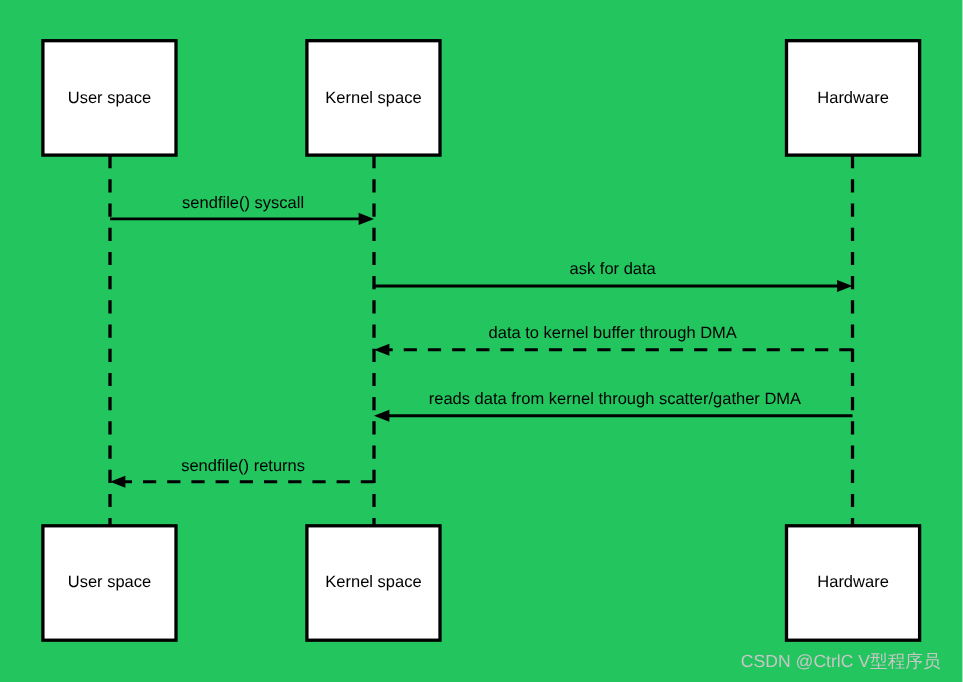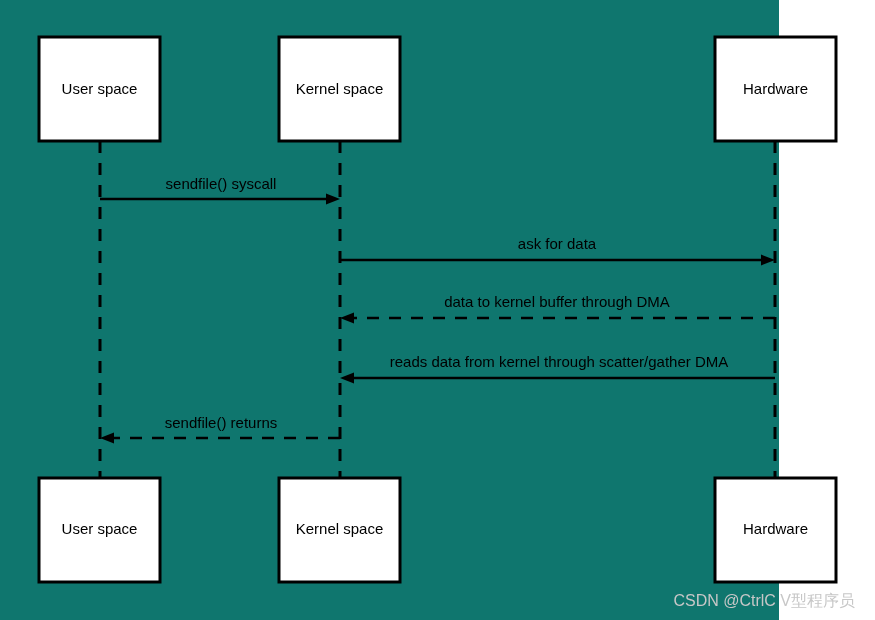--- a/index.html
+++ b/index.html
@@ -8,23 +8,23 @@
     background: #ffffff;
   }
   body {
     width: 875px;
     height: 620px;
     font-family: "Liberation Sans", sans-serif;
     overflow: hidden;
   }
   #diagram-root {
     position: relative;
-    width: 779px;
+    width: 875px;
     height: 620px;
-    background: #0f766e;
+    background: #22c55e;
   }
   svg#sequence-canvas {
     position: absolute;
     top: 0;
     left: 0;
     width: 875px;
     height: 620px;
     display: block;
   }
   .actor-box {

